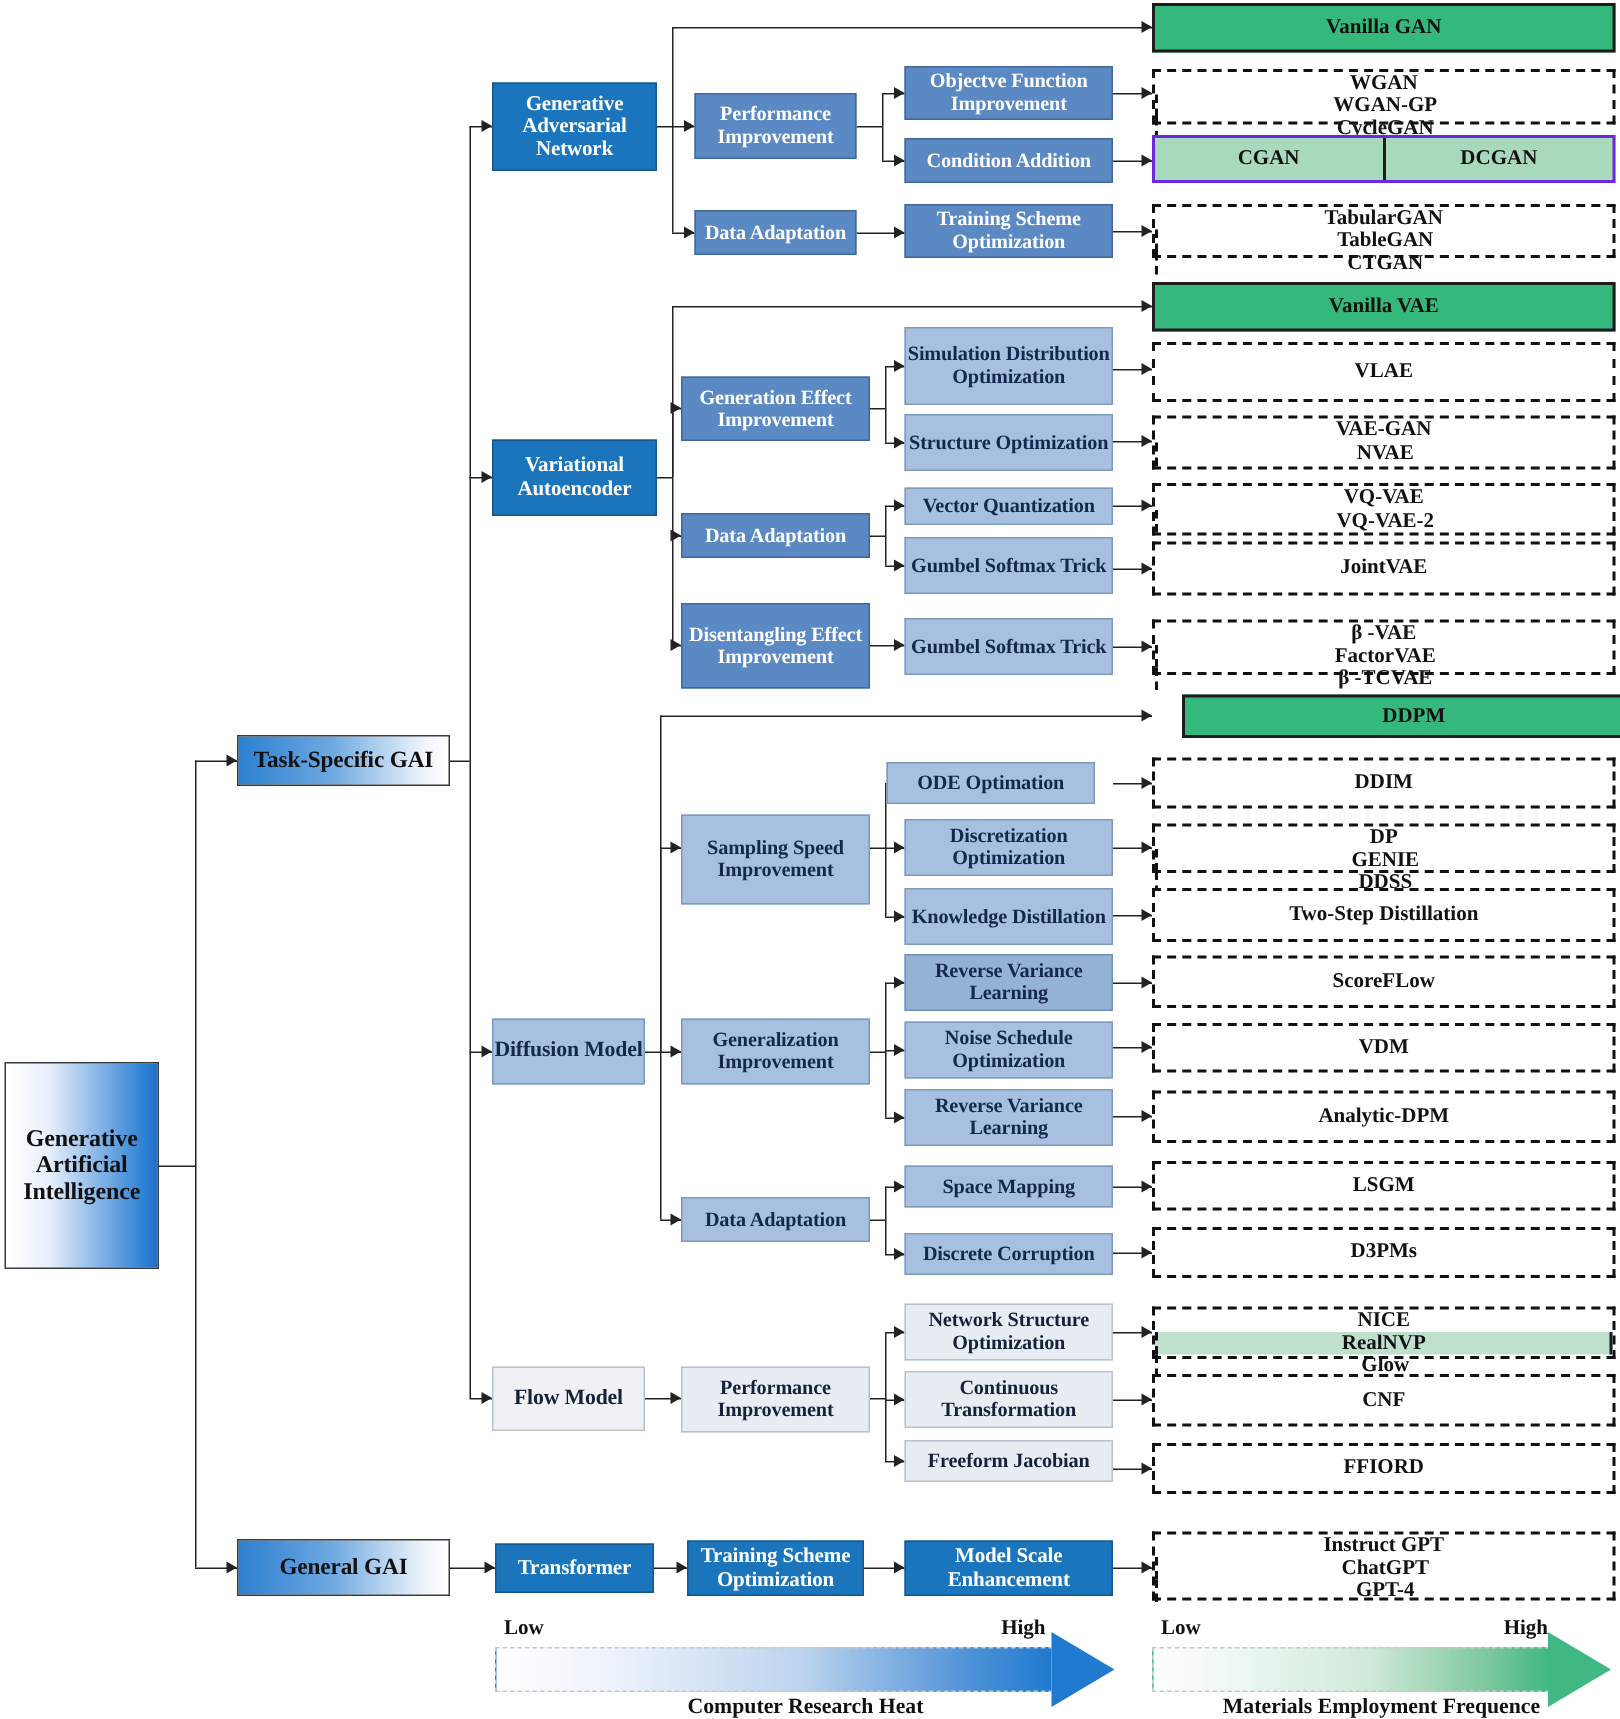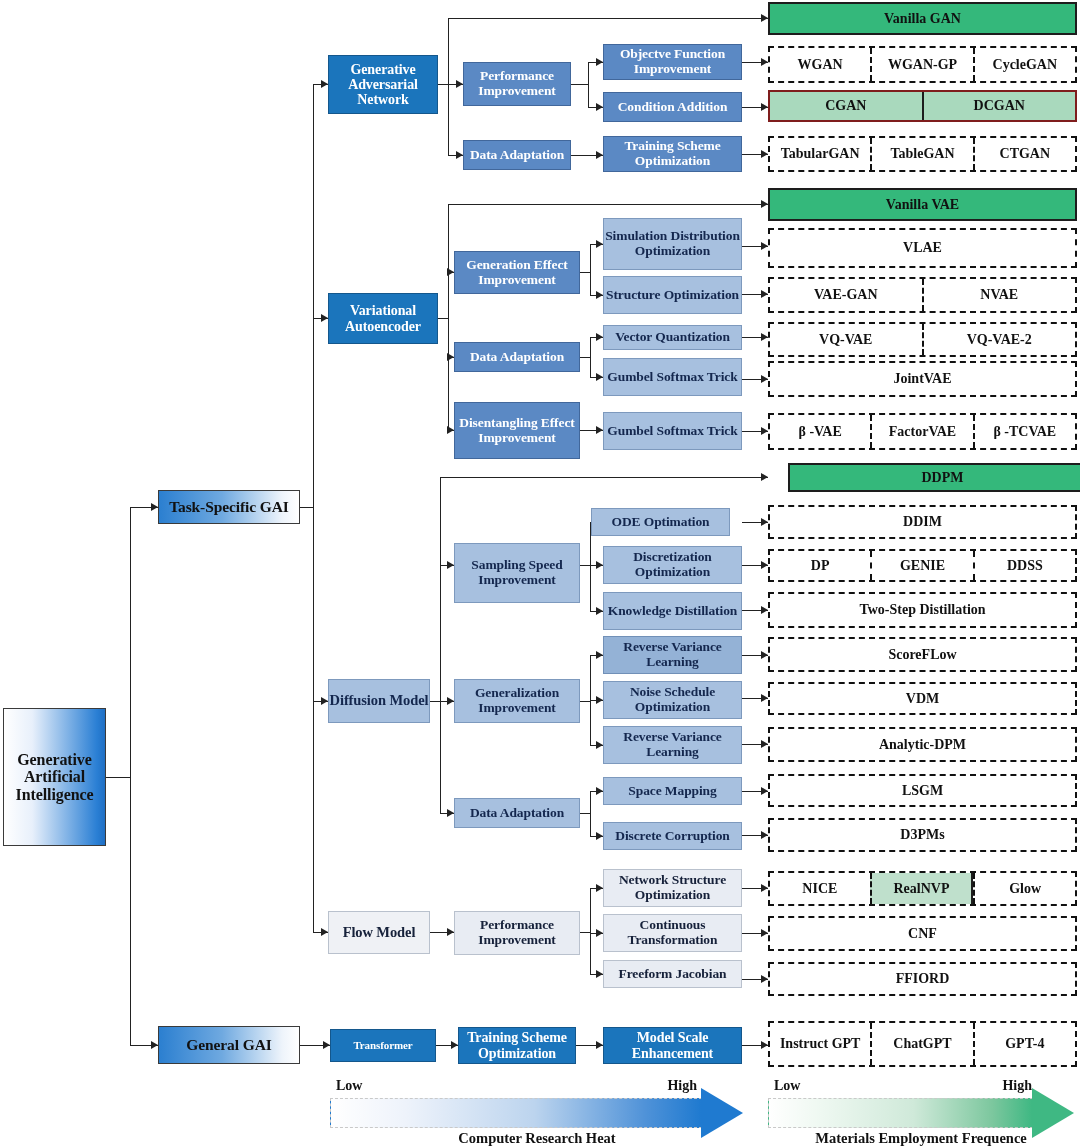--- a/index.html
+++ b/index.html
@@ -25,23 +25,23 @@
   
   .b-light{background:#a7c0df;border:1px solid #7d99bd;color:#14274e;font-size:13.5px;}
   
   .b-light2{background:#94b2d6;border:1px solid #7190b7;color:#14274e;font-size:13.5px;}
   
   .b-pale{background:#e8ecf3;border:1px solid #b9c1cd;color:#16213a;font-size:13.5px;}
   .b-pale2{background:#eff1f5;border:1px solid #b9c1cd;color:#16213a;font-size:13.5px;}
 
   
   .leaf{position:absolute;box-sizing:border-box;display:flex;align-items:stretch;}
-  .leaf.dashed{border:2.5px dashed #111;background:#fff;}
+  .leaf.dashed{border:2.5px dashed #111;background:#fff;flex-direction:column;}
   .leaf.solidgreen{border:2px solid #1d1d1d;background:#34b87b;}
-  .leaf.solidgreenlt{border:2px solid #7f1d1d;background:#a9d9bd;}
+  .leaf.solidgreenlt{border:2px solid #6d28d9;background:#a9d9bd;}
   .leaf .cell{flex:1 1 0;display:flex;align-items:center;justify-content:center;
               text-align:center;font-weight:bold;font-size:14px;color:#111;
               line-height:1.08;box-sizing:border-box;}
   .leaf.dashed .cell + .cell{border-left:2.5px dashed #111;}
   .leaf.solidgreenlt .cell + .cell{border-left:2px solid #1d1d1d;}
   .cell.greenfill{background:#bfe0cc;border-left:2px solid #1d1d1d;
                   border-right:2px solid #1d1d1d;}
 
   
   .hline{position:absolute;height:0;border-top:1.6px solid #222;}
@@ -233,21 +233,21 @@
   </div>
   <div class="node b-strong" style="left:328px;top:293px;width:110px;height:51px;">
     <span>Variational Autoencoder</span>
   </div>
   <div class="node b-light" style="left:328px;top:679px;width:102px;height:44px;font-size:14.5px;">
     <span>Diffusion Model</span>
   </div>
   <div class="node b-pale2" style="left:328px;top:911px;width:102px;height:43px;font-size:14.5px;">
     <span>Flow Model</span>
   </div>
-  <div class="node b-strong" style="left:330px;top:1029px;width:106px;height:33px;font-size:11px;">
+  <div class="node b-strong" style="left:330px;top:1029px;width:106px;height:33px;font-size:14px;">
     <span>Transformer</span>
   </div>
 
   <div class="node b-med" style="left:463px;top:62px;width:108px;height:44px;">
     <span>Performance Improvement</span>
   </div>
   <div class="node b-med" style="left:463px;top:140px;width:108px;height:30px;">
     <span>Data Adaptation</span>
   </div>
 

